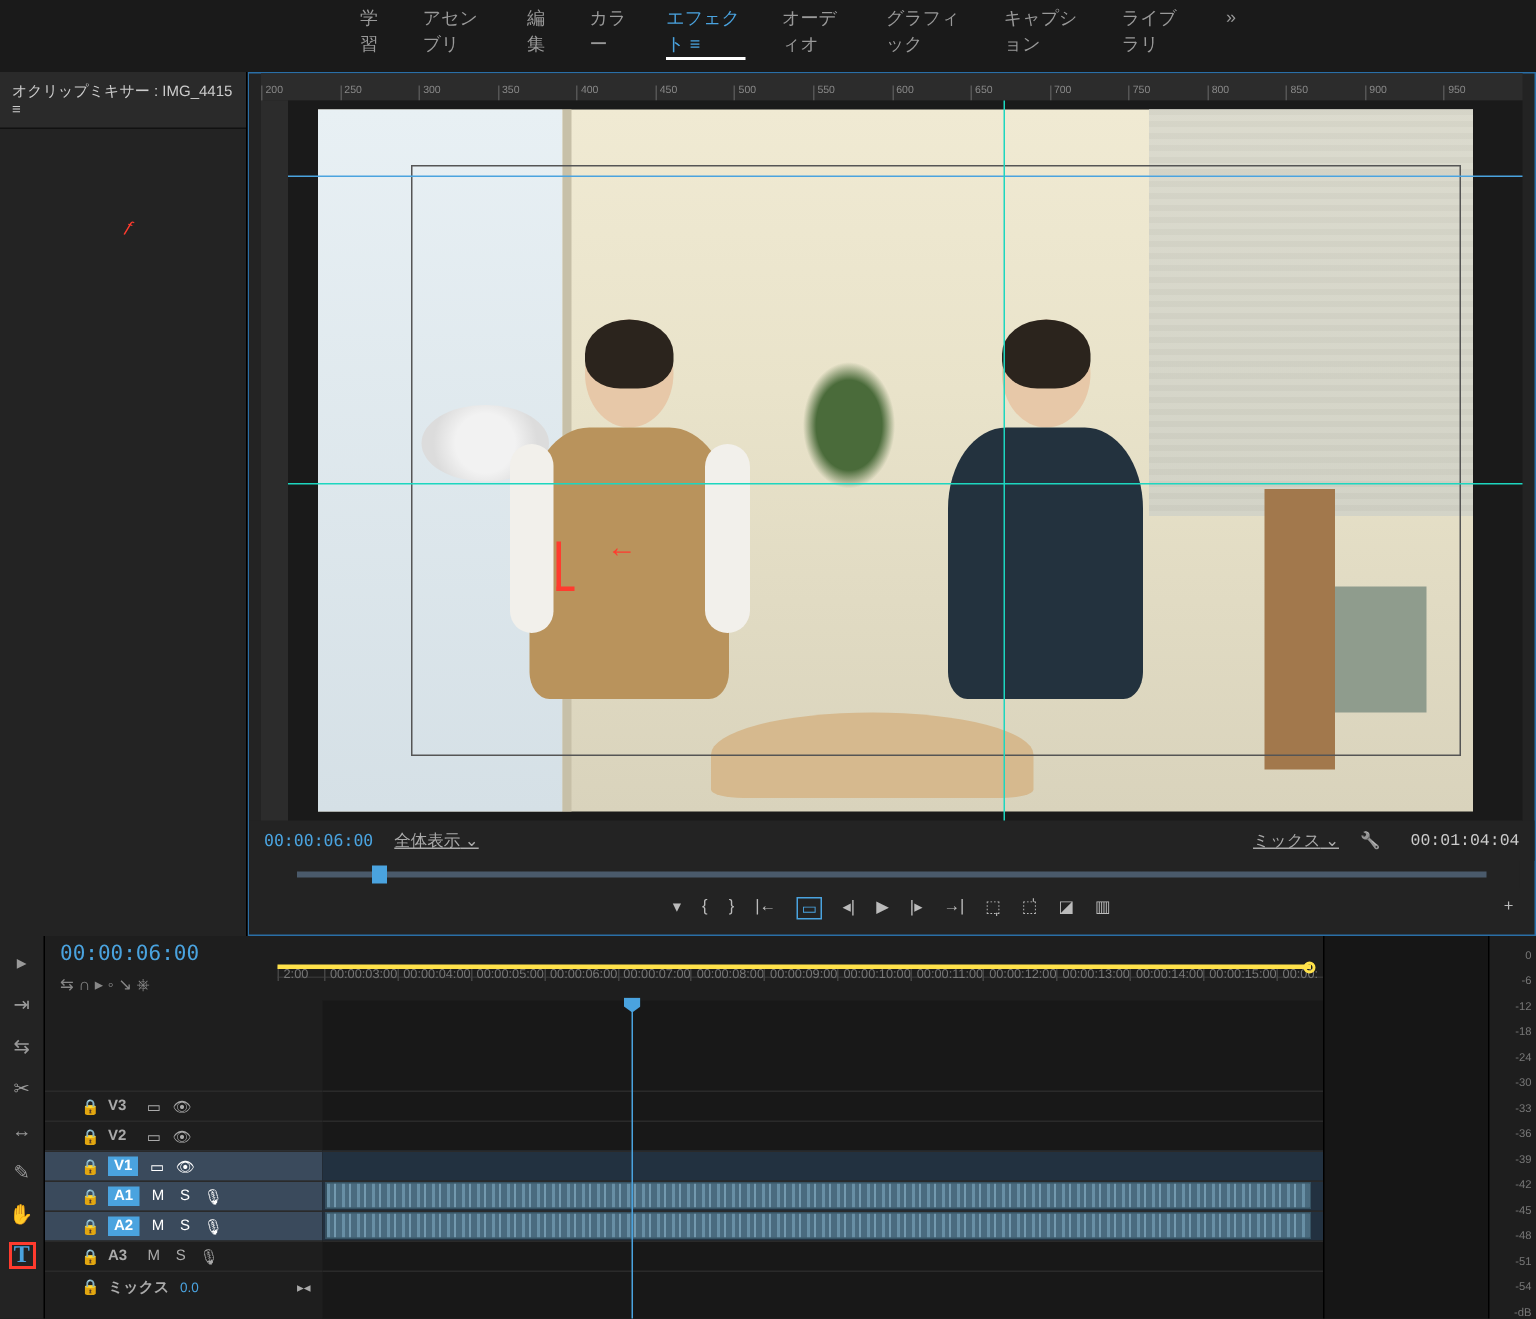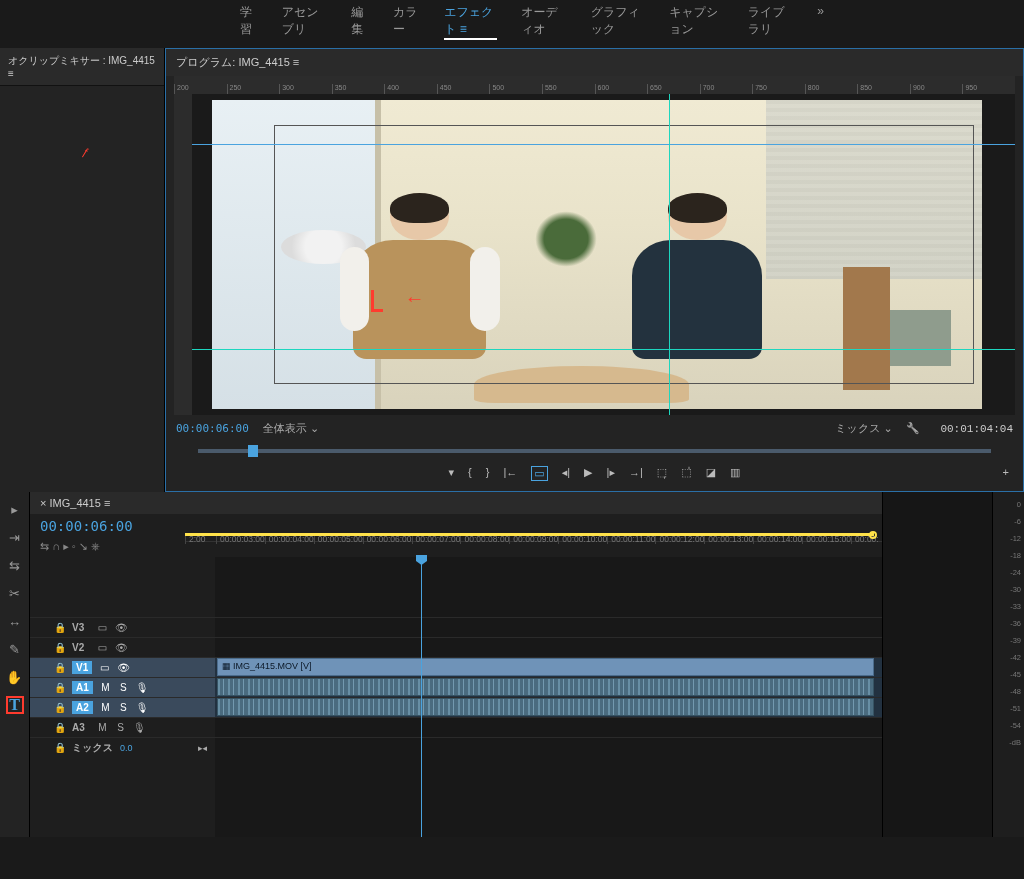--- a/index.html
+++ b/index.html
@@ -2,21 +2,21 @@
 <html><head>
 <meta charset="utf-8">
 <style>
 * { margin: 0; padding: 0; box-sizing: border-box; font-family: "Hiragino Kaku Gothic Pro", "Meiryo", sans-serif; }
 body { background: #1a1a1a; color: #ccc; font-size: 11px; width: 1024px; height: 879px; overflow: hidden; position: relative; }
 
 .workspace-tabs { display: flex; gap: 24px; padding: 4px 200px 8px 240px; font-size: 12px; color: #999; }
 .workspace-tabs .tab { cursor: pointer; }
 .workspace-tabs .tab.active { color: #4aa3df; border-bottom: 2px solid #ffffff; }
 
-.panels-top { display: flex; height: 444px; }
+.panels-top { display: flex; height: 576px; }
 .panel-left { width: 165px; background: #232323; border-right: 1px solid #000; position: relative; }
 .panel-left .tab-bar { padding: 6px 8px; font-size: 10px; color: #ccc; border-bottom: 1px solid #111; background: #2a2a2a; }
 .panel-left .effect-mark { position: absolute; top: 98px; left: 84px; width: 6px; height: 6px; color:#ff3b2e; transform: rotate(20deg); }
 
 .program-panel { flex: 1; background: #232323; border: 1px solid #2a6fa7; display: flex; flex-direction: column; }
 .program-header { padding: 6px 10px; font-size: 11px; color: #ccc; background: #2a2a2a; }
 .program-viewer { flex: 1; position: relative; background: #232323; margin: 0 8px 0 8px; display:flex; flex-direction:column; }
 
 .ruler-h { height: 18px; background: #2c2c2c; display:flex; font-size:7px; color:#888; align-items:flex-end; position:relative; }
 .ruler-h span { flex:1; border-left:1px solid #555; padding-left:2px; height:10px; }
@@ -49,21 +49,21 @@
 .arrow-left { font-size:20px; }
 
 .guide-h { position:absolute; left:0; right:0; top:255px; height:1px; background:#1dd6bf; }
 .guide-h2 { position:absolute; left:0; right:0; top:50px; height:1px; background:#4aa3df; }
 .guide-v { position:absolute; top:0; bottom:0; left:58%; width:1px; background:#1dd6bf; }
 .safe-margin { position:absolute; left:8%; right:1%; top:8%; bottom:8%; border:1px solid #555; }
 
 .program-footer { padding:6px 10px; background:#232323; display:flex; align-items:center; gap:14px; font-size:11px; }
 .tc-current { color:#4aa3df; font-family:monospace; }
 .tc-end { color:#ccc; font-family:Liberation Mono, monospace; margin-left:auto; }
-.dd { color:#aaa; }
+.dd { color:#aaa;text-decoration:underline; }
 .scrub { height:18px; background:#232323; position:relative; margin:0 10px; }
 .scrub .bar { position:absolute; left:22px; right:22px; top:7px; height:4px; background: linear-gradient(90deg, #4a5a6b 0%, #4a5a6b 100%); }
 .scrub .head { position:absolute; left:72px; top:3px; width:10px; height:12px; background:#4aa3df; }
 
 .transport { display:flex; justify-content:center; gap:14px; padding:6px 0 10px 0; color:#bbb; position:relative; }
 .transport .plus-icon { position:absolute; right:14px; top:6px; color:#bbb; }
 .icon-btn { cursor:pointer; display:inline-flex; }
 
 .panels-bottom { display:flex; height: 345px; }
 .tool-rail { width:30px; background:#232323; border-right:1px solid #000; display:flex; flex-direction:column; align-items:center; gap:10px; padding-top:8px; color:#999; font-size:13px; }
@@ -122,24 +122,20 @@
   <span class="tab">»</span>
 </div>
 
 <div class="panels-top">
   <div class="panel-left">
     <div class="tab-bar">オクリップミキサー : IMG_4415 ≡</div>
     <div class="effect-mark">ƒ</div>
   </div>
 
   <div class="program-panel">
-    <div class="program-header">
-      <span>プログラム:</span>
-      <span>IMG_4415 ≡</span>
-    </div>
 
     <div class="program-viewer">
       <div class="ruler-h">
         <span>200</span>
           <span>250</span>
           <span>300</span>
           <span>350</span>
           <span>400</span>
           <span>450</span>
           <span>500</span>
@@ -224,21 +220,20 @@
     <div class="tool">⇥</div>
     <div class="tool">⇆</div>
     <div class="tool">✂</div>
     <div class="tool">↔</div>
     <div class="tool">✎</div>
     <div class="tool">✋</div>
     <div class="tool type-tool">T</div>
   </div>
 
   <div class="timeline-panel">
-    <div class="timeline-tab">× <span>IMG_4415 ≡</span></div>
     <div class="timeline-head">
       <div class="tl-left">
         <div class="tl-tc">00:00:06:00</div>
         <div class="tl-icons">⇆  ∩  ▸  ◦  ↘  ⎈</div>
       </div>
       <div class="tl-ruler">
         <div class="ticks">
           <span>2:00</span>
             <span>00:00:03:00</span>
             <span>00:00:04:00</span>
@@ -310,21 +305,20 @@
       </div>
       <div class="tracks-content">
         <div class="stripe" style="top:60px"></div>
         <div class="stripe" style="top:80px"></div>
         <div class="stripe" style="top:100px;background:#223140"></div>
         <div class="stripe" style="top:120px;background:#223140"></div>
         <div class="stripe" style="top:140px;background:#223140"></div>
         <div class="stripe" style="top:160px"></div>
         <div class="stripe" style="top:180px"></div>
 
-        <div class="video-clip" style="top:101px">▦ <span>IMG_4415.MOV [V]</span></div>
         <div class="audio-clip" style="top:121px">
             <div class="audio-wave"></div>
           </div>
         <div class="audio-clip" style="top:141px">
             <div class="audio-wave"></div>
           </div>
 
         <div class="tl-playhead" style="top:0;bottom:0"></div>
       </div>
     </div>

